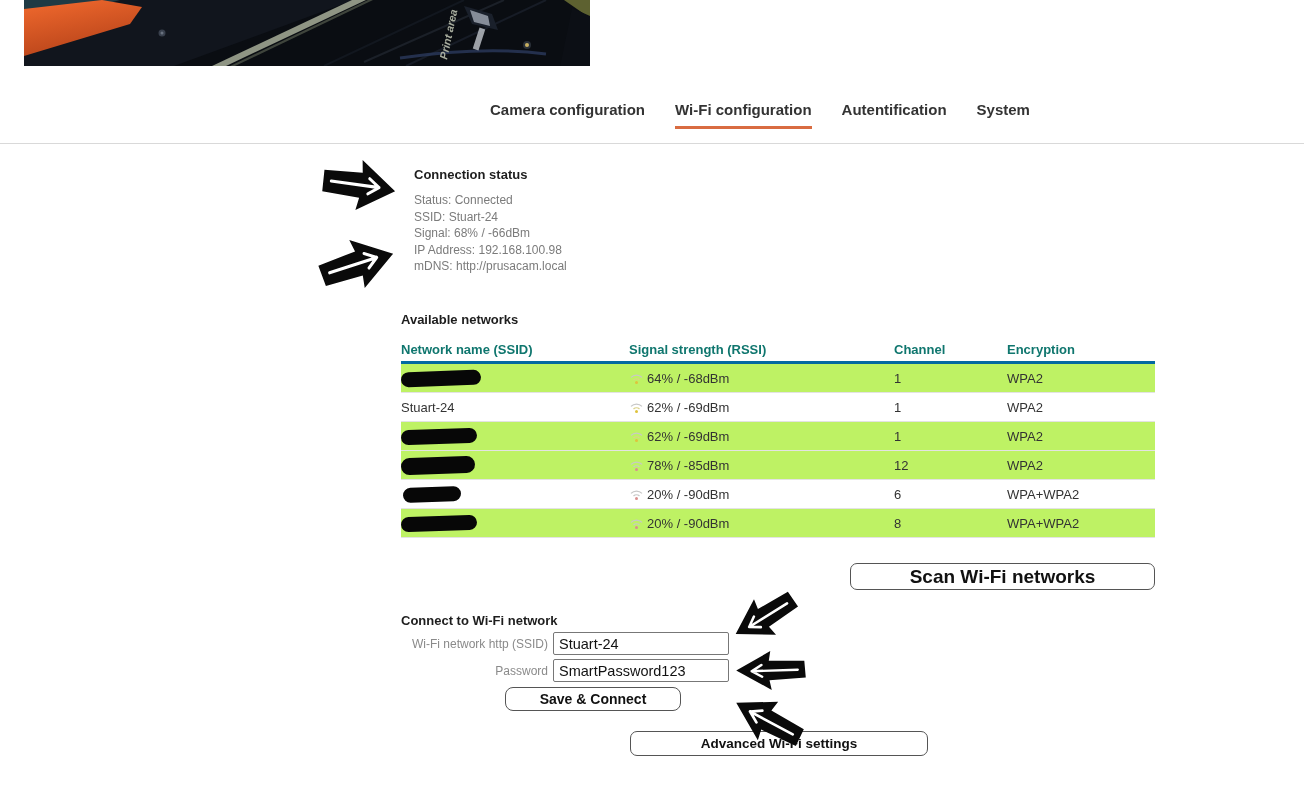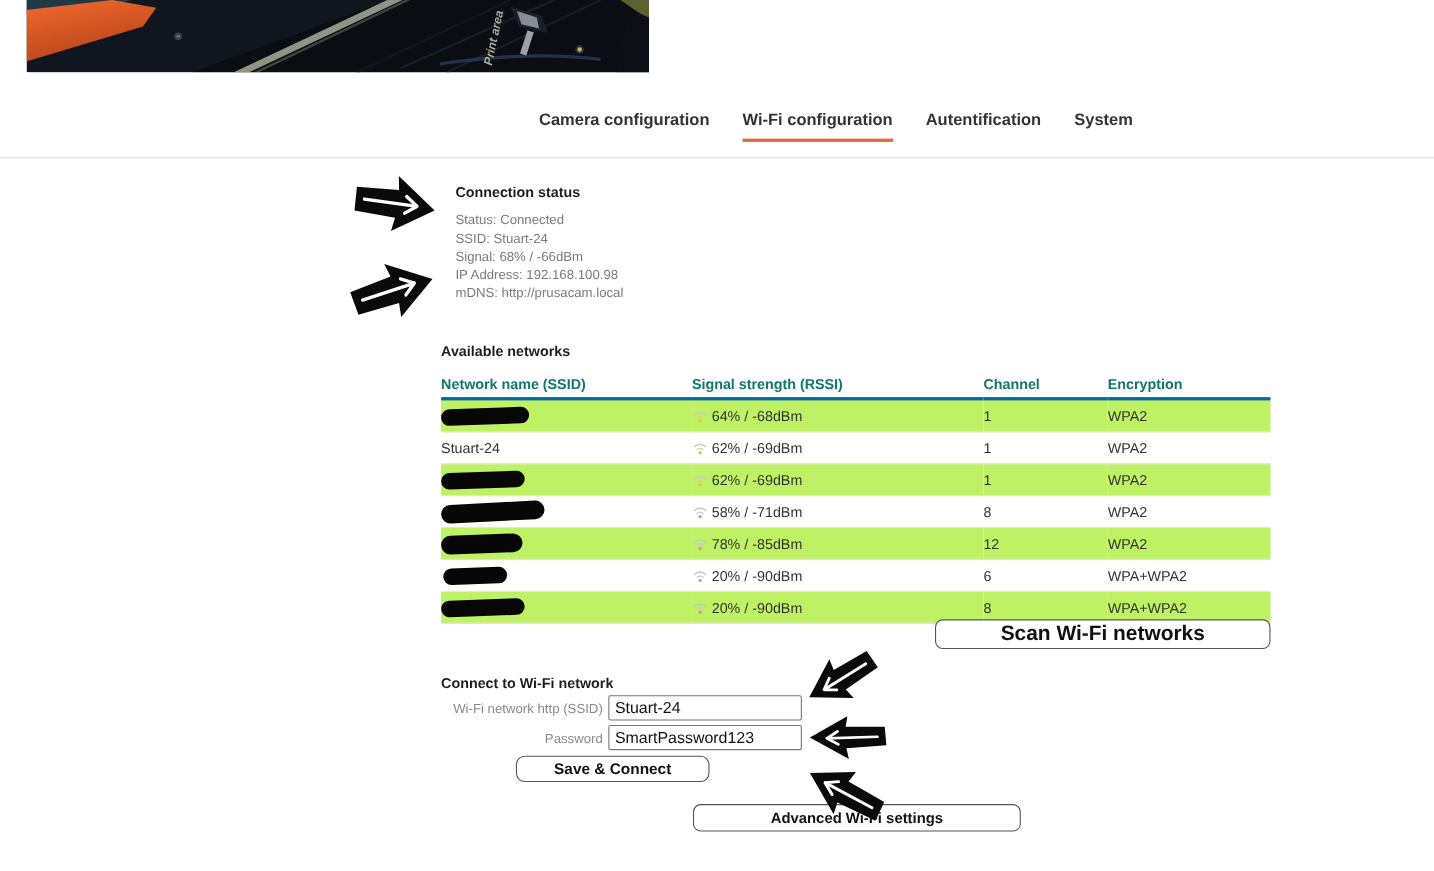--- a/index.html
+++ b/index.html
@@ -40,21 +40,21 @@
 
   .btn{background:#fff;border:1.5px solid #555;font-family:"Liberation Sans",sans-serif;font-weight:bold;color:#111;cursor:pointer;}
   .scan-btn{position:absolute;left:850px;top:563px;width:305px;height:27px;border-radius:7px;font-size:19px;}
 
   
   .connect-form{position:absolute;left:401px;top:613px;}
   .form-row{display:flex;align-items:center;margin-top:4px;}
   .form-row:first-of-type{margin-top:9px;}
   .form-label{width:147px;text-align:right;font-size:12px;color:#8a8a8a;margin-right:5px;flex:0 0 auto;}
   .txt-input{width:164px;height:17px;border:1px solid #777;border-radius:2px;padding:2px 5px;font-family:"Liberation Sans",sans-serif;font-size:14.5px;color:#111;}
-  .save-btn{margin-left:68px;margin-top:5px;width:176px;height:24px;border-radius:8px;font-size:14px;border-width:1.6px;}
+  .save-btn{margin-left:104px;margin-top:5px;width:176px;height:24px;border-radius:8px;font-size:14px;border-width:1.6px;}
   .adv-btn{position:absolute;left:630px;top:731px;width:298px;height:25px;border-radius:7px;font-size:13.5px;}
 
   
   .anno{position:absolute;z-index:20;pointer-events:none;}
   .anno svg{width:100%;height:100%;display:block;}
 </style>
 </head>
 <body>
 
 <div class="page">
@@ -167,37 +167,20 @@
                 <path d="M2,5.4 a7.6,7.6 0 0 1 11,0" stroke="#c8c8c8" stroke-width="1.3" fill="none"></path>
                 <path d="M4.5,8 a4.3,4.3 0 0 1 6,0" stroke="#dcd28a" stroke-width="1.3" fill="none"></path>
                 <circle cx="7.5" cy="10.6" r="1.5" fill="#dfc33c"></circle>
               </svg>
           <span>62% / -69dBm</span>
             </span>
           </td>
         <td class="ch-cell">1</td>
         <td class="enc-cell">WPA2</td>
       </tr>
-      <tr>
-        <td class="ssid-cell">
-            <div class="redact" style="width:94px;transform:rotate(-3deg);height:17px"></div>
-          </td>
-        <td class="sig-cell">
-            <span class="sig-wrap">
-          <svg class="wifi-ic" viewBox="0 0 15 13">
-                <path d="M2,5.4 a7.6,7.6 0 0 1 11,0" stroke="#c8c8c8" stroke-width="1.3" fill="none"></path>
-                <path d="M4.5,8 a4.3,4.3 0 0 1 6,0" stroke="#c8c8c8" stroke-width="1.3" fill="none"></path>
-                <circle cx="7.5" cy="10.6" r="1.5" fill="#d98f8f"></circle>
-              </svg>
-          <span>58% / -71dBm</span>
-            </span>
-          </td>
-        <td class="ch-cell">8</td>
-        <td class="enc-cell">WPA2</td>
-      </tr>
       <tr class="striped">
         <td class="ssid-cell">
             <div class="redact" style="width:74px;height:17px"></div>
           </td>
         <td class="sig-cell">
             <span class="sig-wrap">
           <svg class="wifi-ic" viewBox="0 0 15 13">
                 <path d="M2,5.4 a7.6,7.6 0 0 1 11,0" stroke="#c8c8c8" stroke-width="1.3" fill="none"></path>
                 <path d="M4.5,8 a4.3,4.3 0 0 1 6,0" stroke="#c8c8c8" stroke-width="1.3" fill="none"></path>
                 <circle cx="7.5" cy="10.6" r="1.5" fill="#d98f8f"></circle>

